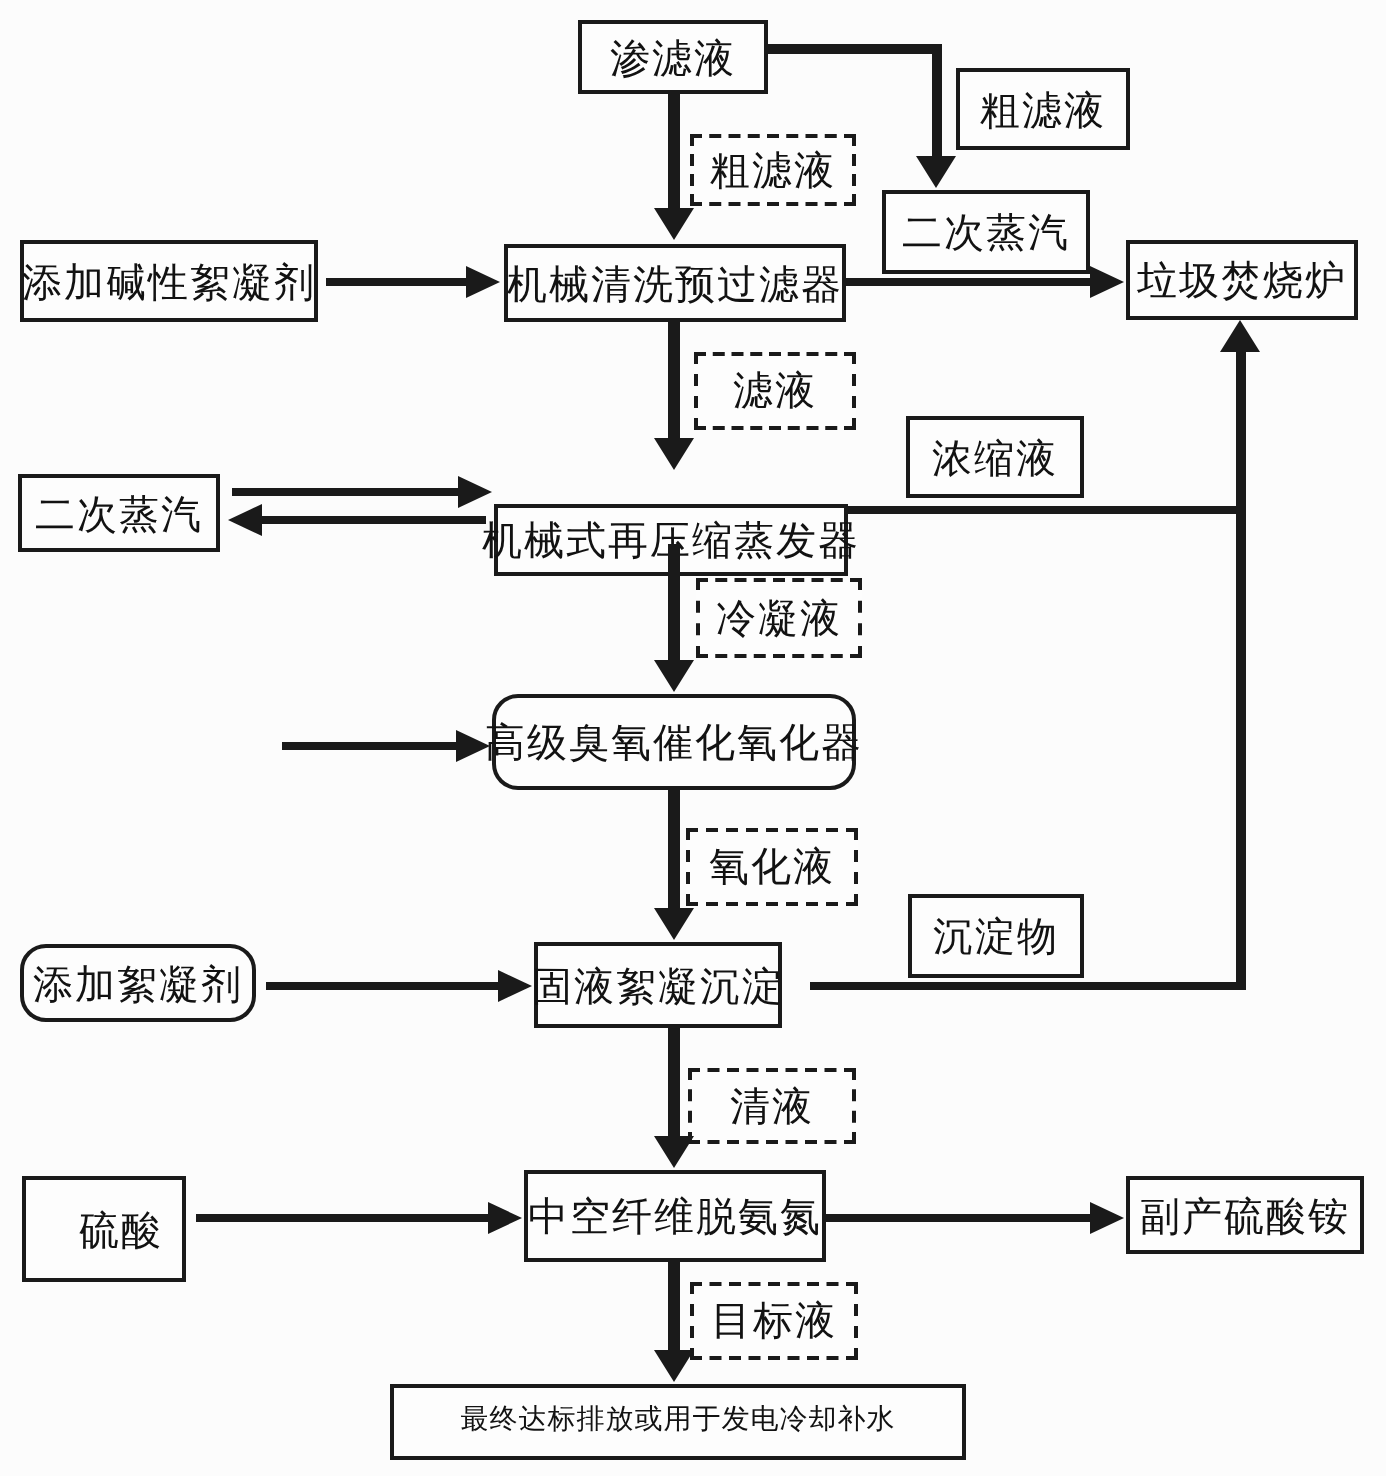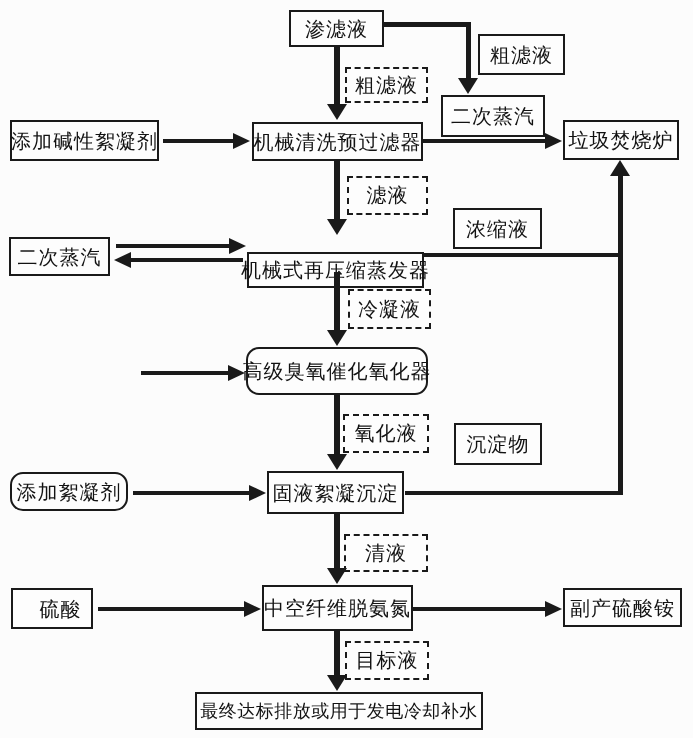--- a/index.html
+++ b/index.html
@@ -18,21 +18,21 @@
     display:flex;align-items:center;justify-content:center;text-align:center;
     font-size:20px;letter-spacing:1px;white-space:nowrap;
   }
   .vshaft{position:absolute;width:6px;background:#1a1a1a;}
   .hshaft{position:absolute;height:4px;background:#1a1a1a;}
   .ah{position:absolute;width:0;height:0;}
   .ah-down{border-left:10px solid transparent;border-right:10px solid transparent;border-top:16px solid #1a1a1a;}
   .ah-up{border-left:10px solid transparent;border-right:10px solid transparent;border-bottom:16px solid #1a1a1a;}
   .ah-right{border-top:8px solid transparent;border-bottom:8px solid transparent;border-left:17px solid #1a1a1a;}
   .ah-left{border-top:8px solid transparent;border-bottom:8px solid transparent;border-right:17px solid #1a1a1a;}
-  .small{font-size:18px;letter-spacing:0.5px;}
+  .small{font-size:14px;letter-spacing:0.5px;}
 </style>
 </head>
 <body>
 
 <div id="stage">
 
   <div class="box" style="left:289px;top:10px;width:95px;height:37px;">渗滤液</div>
 
   <div class="box" style="left:478px;top:34px;width:87px;height:41px;">粗滤液</div>
 
@@ -48,25 +48,25 @@
 
   <div class="box" style="left:247px;top:252px;width:177px;height:36px;">机械式再压缩蒸发器</div>
 
   <div class="box" style="left:453px;top:208px;width:89px;height:41px;">浓缩液</div>
 
 
   <div class="box" style="left:246px;top:347px;width:182px;height:48px;border-radius:13px;">高级臭氧催化氧化器</div>
 
   <div class="box" style="left:10px;top:472px;width:118px;height:39px;border-radius:13px;">添加絮凝剂</div>
 
-  <div class="box" style="left:267px;top:471px;width:137px;height:43px;">固液絮凝沉淀</div>
+  <div class="box" style="left:267px;top:471px;width:124px;height:43px;">固液絮凝沉淀</div>
 
-  <div class="box" style="left:454px;top:423px;width:88px;height:42px;">沉淀物</div>
+  <div class="box" style="left:454px;top:447px;width:88px;height:42px;">沉淀物</div>
 
-  <div class="box" style="left:11px;top:588px;width:82px;height:41px;padding-left:17px;">硫酸</div>
+  <div class="box" style="left:11px;top:588px;width:82px;height:53px;padding-left:17px;">硫酸</div>
 
   <div class="box" style="left:262px;top:585px;width:151px;height:46px;">中空纤维脱氨氮</div>
 
   <div class="box" style="left:563px;top:588px;width:119px;height:39px;">副产硫酸铵</div>
 
   <div class="box small" style="left:195px;top:692px;width:288px;height:38px;">最终达标排放或用于发电冷却补水</div>
 
   <div class="dbox" style="left:345px;top:67px;width:83px;height:36px;">粗滤液</div>
 
   <div class="dbox" style="left:347px;top:176px;width:81px;height:39px;">滤液</div>

